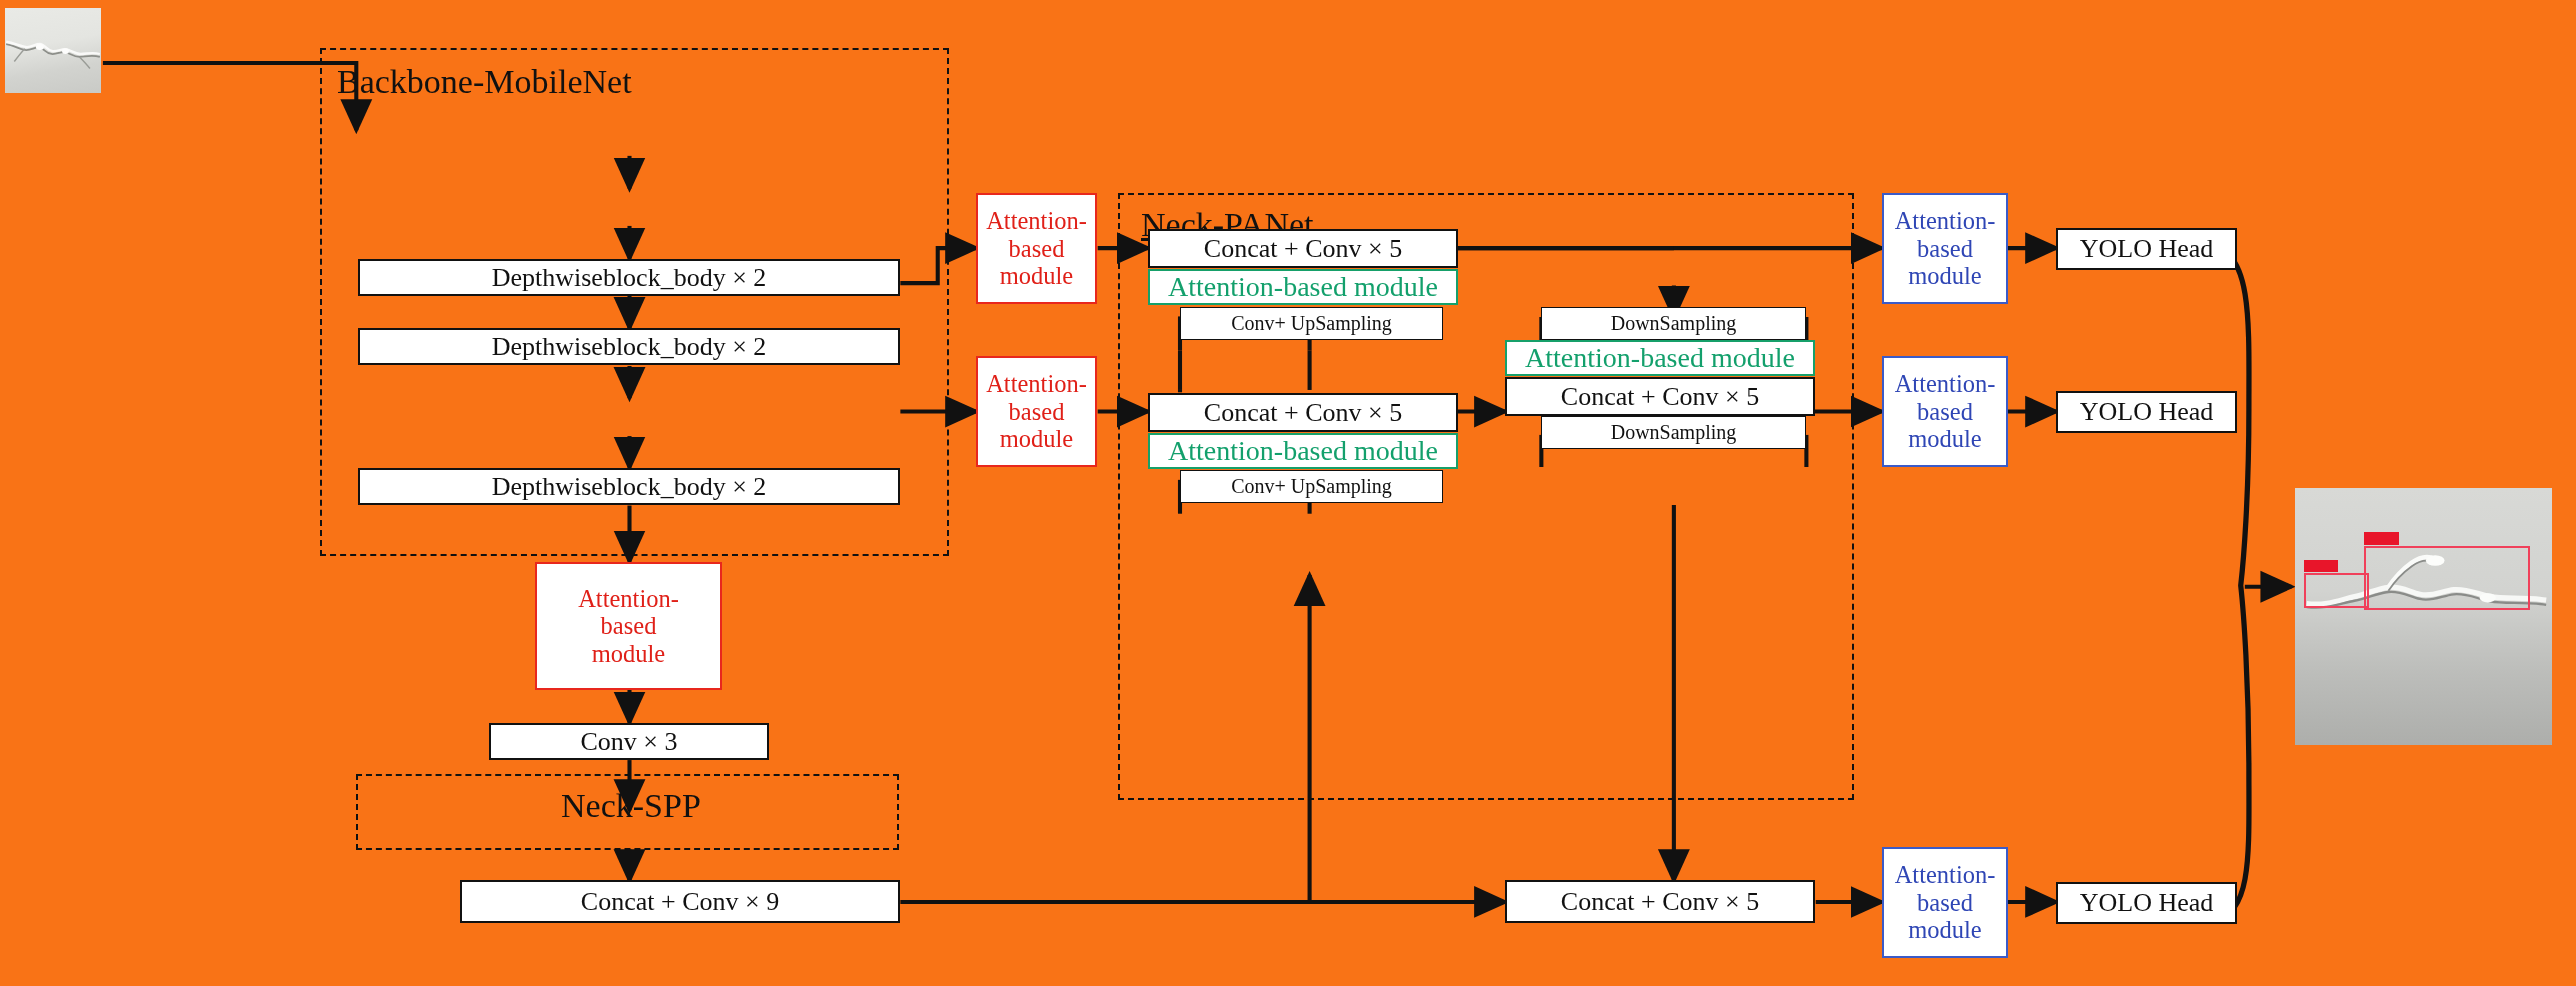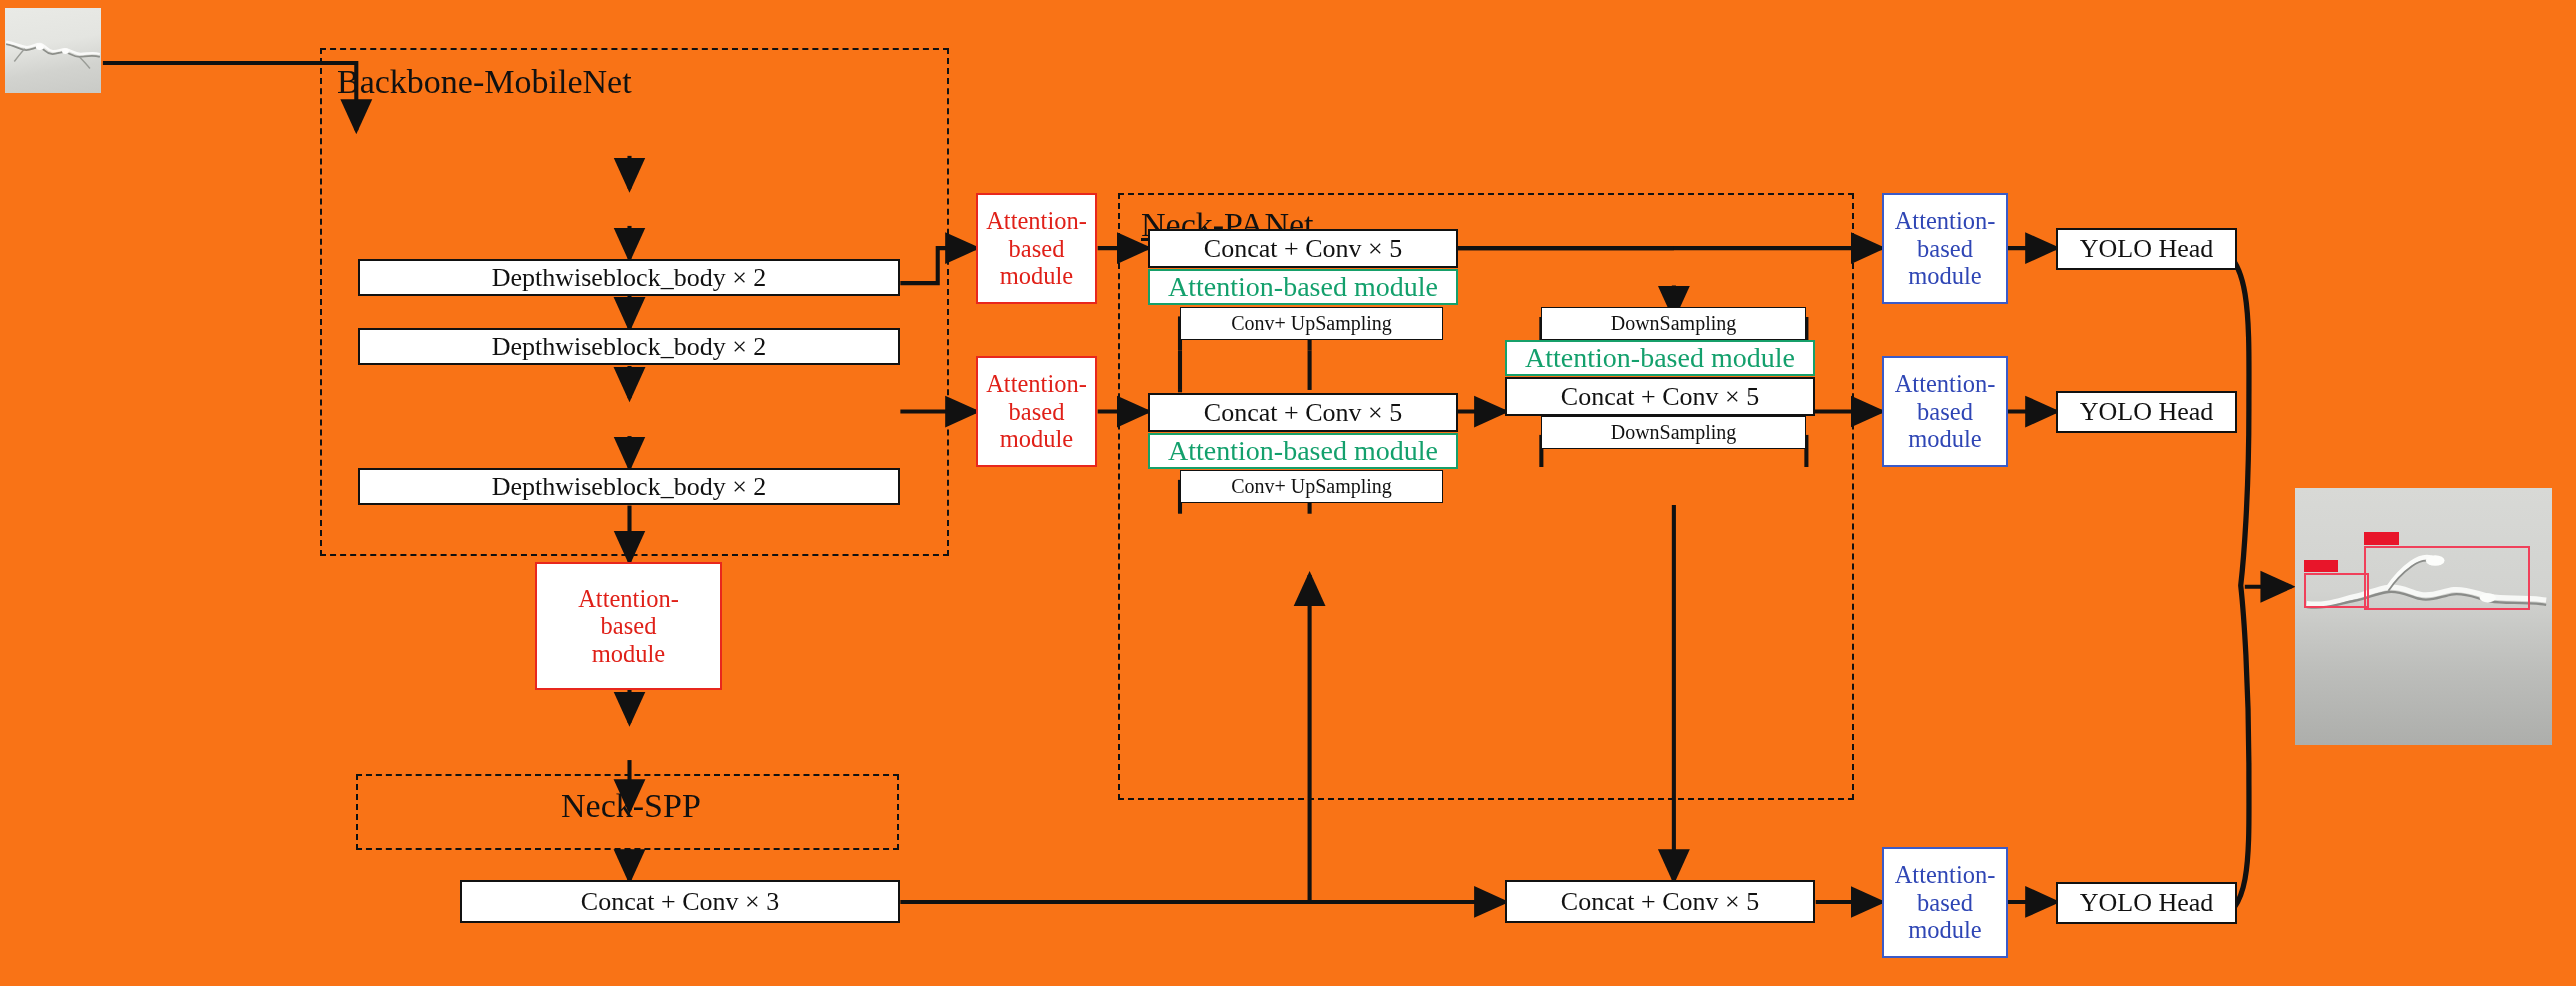--- a/index.html
+++ b/index.html
@@ -138,21 +138,22 @@
   <div class="box red" style="left:976px;top:193px;width:121px;height:111px;white-space:pre-line;">Attention-
 based
 module</div>
   <div class="box red" style="left:976px;top:356px;width:121px;height:111px;white-space:pre-line;">Attention-
 based
 module</div>
   <div class="box red" style="left:535px;top:562px;width:187px;height:128px;white-space:pre-line;">Attention-
 based
 module</div>
 
-  <div class="box blk" style="left:460px;top:880px;width:440px;height:43px;">Concat + Conv × 3</div>
+  <div class="box blk" style="left:489px;top:723px;width:280px;height:37px;">Conv × 3</div>
+  <div class="box blk" style="left:460px;top:880px;width:440px;height:43px;">Concat + Conv × 9</div>
 
   <div class="box blk" style="left:1148px;top:229px;width:310px;height:39px;">Concat + Conv × 5</div>
   <div class="box green" style="left:1148px;top:269px;width:310px;height:36px;">Attention-based module</div>
   <div class="box blk thin" style="left:1180px;top:307px;width:263px;height:33px;">Conv+ UpSampling</div>
 
   <div class="box blk" style="left:1148px;top:393px;width:310px;height:39px;">Concat + Conv × 5</div>
   <div class="box green" style="left:1148px;top:433px;width:310px;height:36px;">Attention-based module</div>
   <div class="box blk thin" style="left:1180px;top:470px;width:263px;height:33px;">Conv+ UpSampling</div>
 
   <div class="box blk thin" style="left:1541px;top:307px;width:265px;height:33px;">DownSampling</div>

